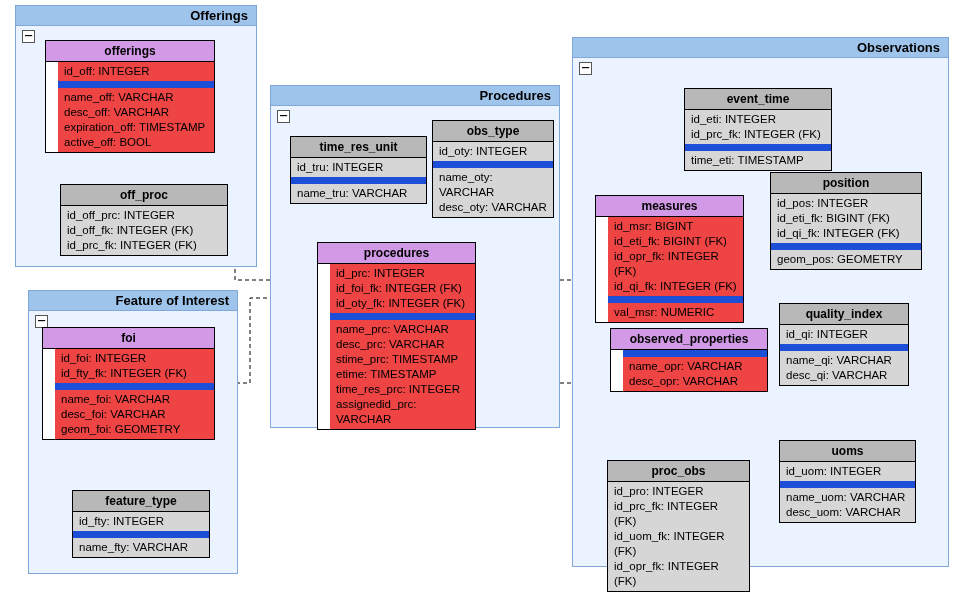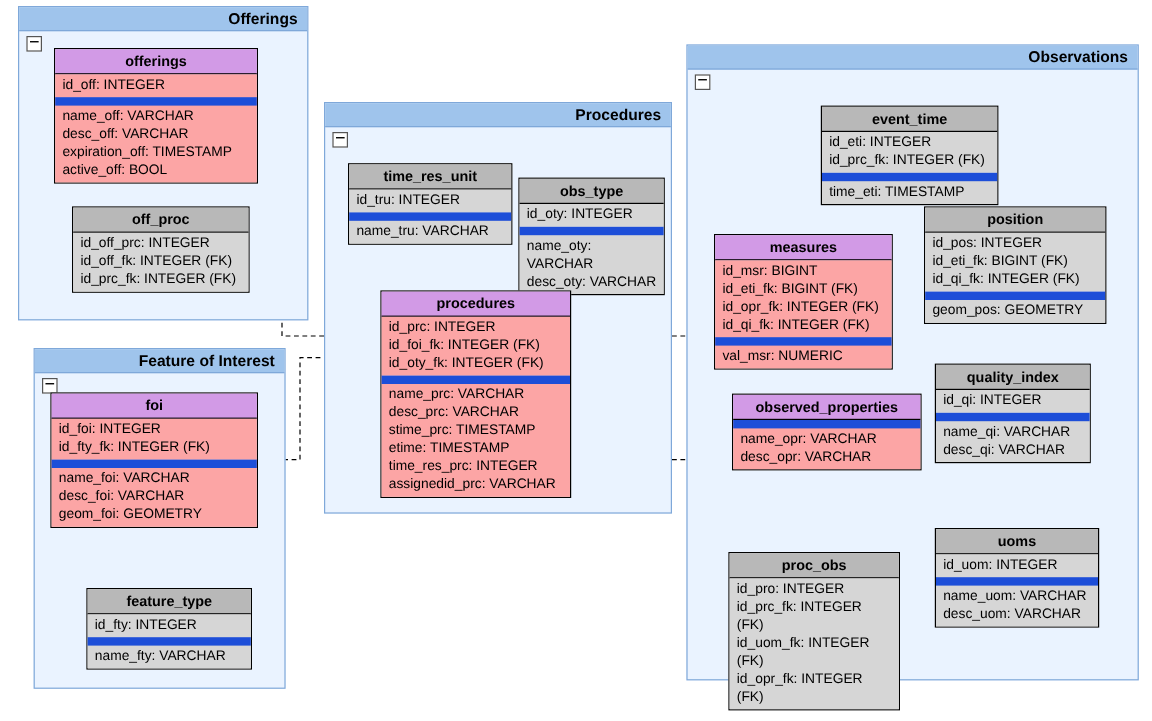--- a/index.html
+++ b/index.html
@@ -63,21 +63,21 @@
     border-bottom: 1px solid #000;
     font-size: 12px;
     white-space: nowrap;
   }
   .table .seg {
     padding: 2px 6px;
   }
   .table .sep { border-top: 7px solid #1d4ed8; }
 
   .purple .thead { background: #d29ae6; }
-  .purple .seg   { background: #fca5a5; }
+  .purple .seg   { background: #ef4444; margin-left: 12px; }
   .gray   .thead { background: #b8b8b8; }
   .gray   .seg   { background: #d6d6d6; }
 
   svg.wires {
     position: absolute;
     left: 0; top: 0;
     width: 960px; height: 601px;
     pointer-events: none;
   }
 </style>
@@ -130,21 +130,21 @@
       <div>id_off: INTEGER</div>
     </div>
   <div class="seg sep">
     <div>name_off: VARCHAR</div>
     <div>desc_off: VARCHAR</div>
     <div>expiration_off: TIMESTAMP</div>
     <div>active_off: BOOL</div>
   </div>
 </div>
 
-<div class="table gray" style="left:60px; top:172px; width:148px;">
+<div class="table gray" style="left:60px; top:184px; width:168px;">
   <div class="thead">off_proc</div>
   <div class="seg">
     <div>id_off_prc: INTEGER</div>
     <div>id_off_fk: INTEGER (FK)</div>
     <div>id_prc_fk: INTEGER (FK)</div>
   </div>
 </div>
 
 <div class="table purple" style="left:42px; top:327px; width:173px;">
   <div class="thead">foi</div>
@@ -172,21 +172,21 @@
 <div class="table gray" style="left:290px; top:136px; width:137px;">
   <div class="thead">time_res_unit</div>
   <div class="seg">
       <div>id_tru: INTEGER</div>
     </div>
   <div class="seg sep">
       <div>name_tru: VARCHAR</div>
     </div>
 </div>
 
-<div class="table gray" style="left:432px; top:120px; width:122px;margin-top:28px;">
+<div class="table gray" style="left:432px; top:120px; width:122px;">
   <div class="thead">obs_type</div>
   <div class="seg">
       <div>id_oty: INTEGER</div>
     </div>
   <div class="seg sep">
     <div>name_oty: VARCHAR</div>
     <div>desc_oty: VARCHAR</div>
   </div>
 </div>
 

